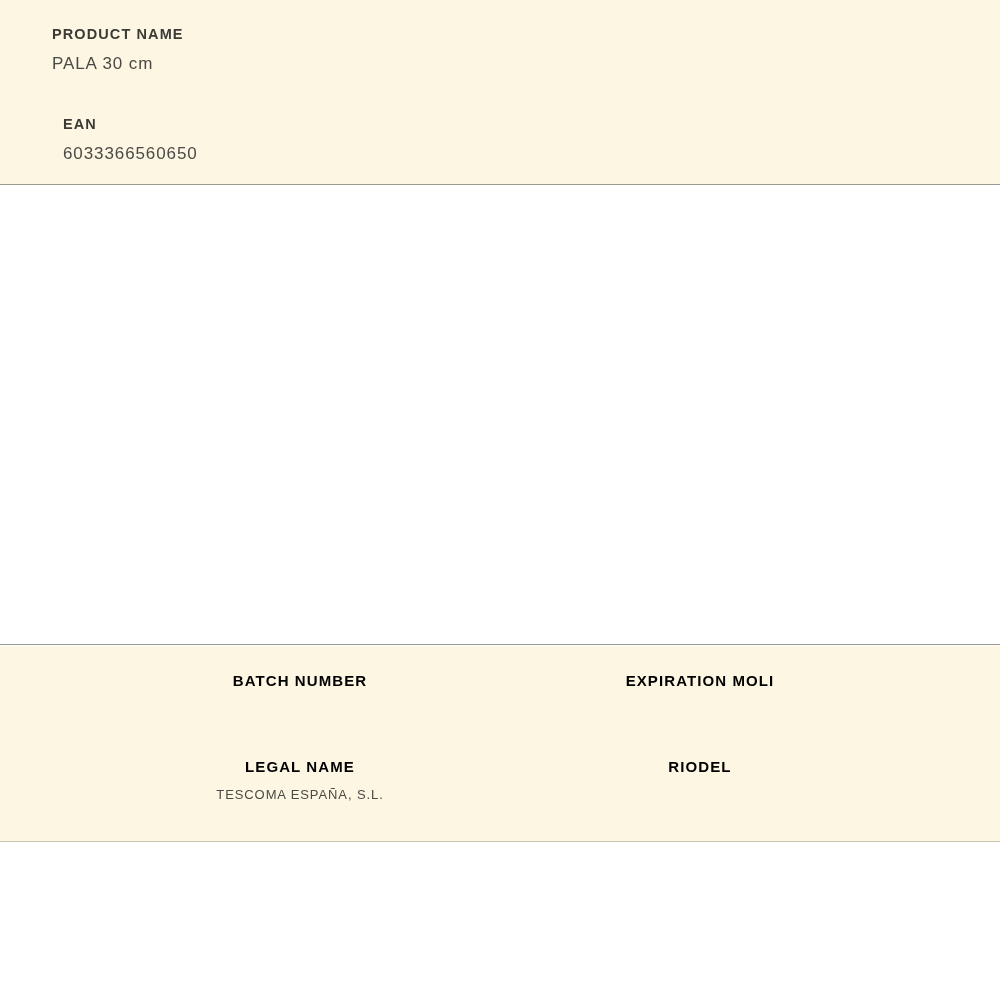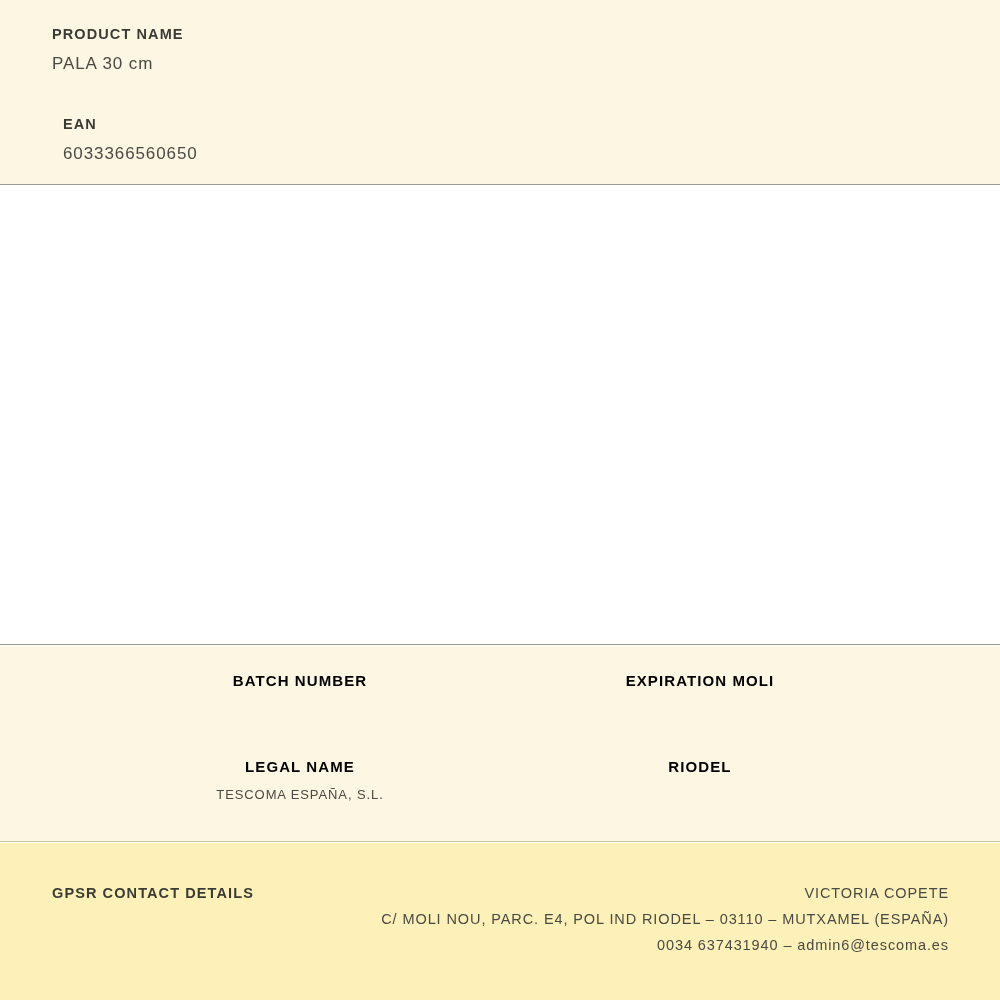--- a/index.html
+++ b/index.html
@@ -178,22 +178,14 @@
       <div class="mid-col col-a">
         <div class="mid-label">LEGAL NAME</div>
         <div class="mid-value">TESCOMA ESPAÑA, S.L.</div>
       </div>
       <div class="mid-col col-b">
         <div class="mid-label">RIODEL</div>
       </div>
     </div>
   </section>
 
-  <section class="footer">
-    <div class="footer-label">GPSR CONTACT DETAILS</div>
-    <div class="footer-lines">
-      <div class="footer-line">VICTORIA COPETE</div>
-      <div class="footer-line">C/ MOLI NOU, PARC. E4, POL IND RIODEL – 03110 – MUTXAMEL (ESPAÑA)</div>
-      <div class="footer-line">0034 637431940 – admin6@tescoma.es</div>
-    </div>
-  </section>
 
 </div>
 
 </body></html>

